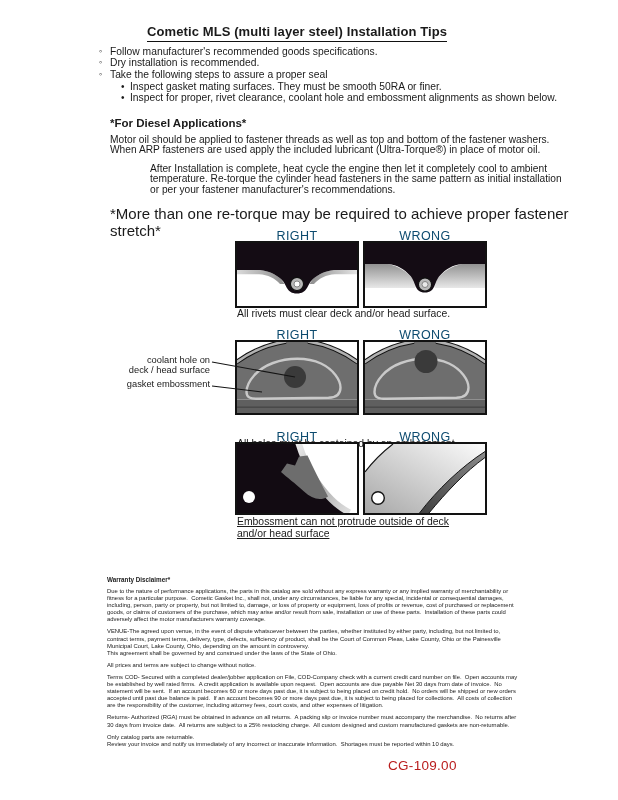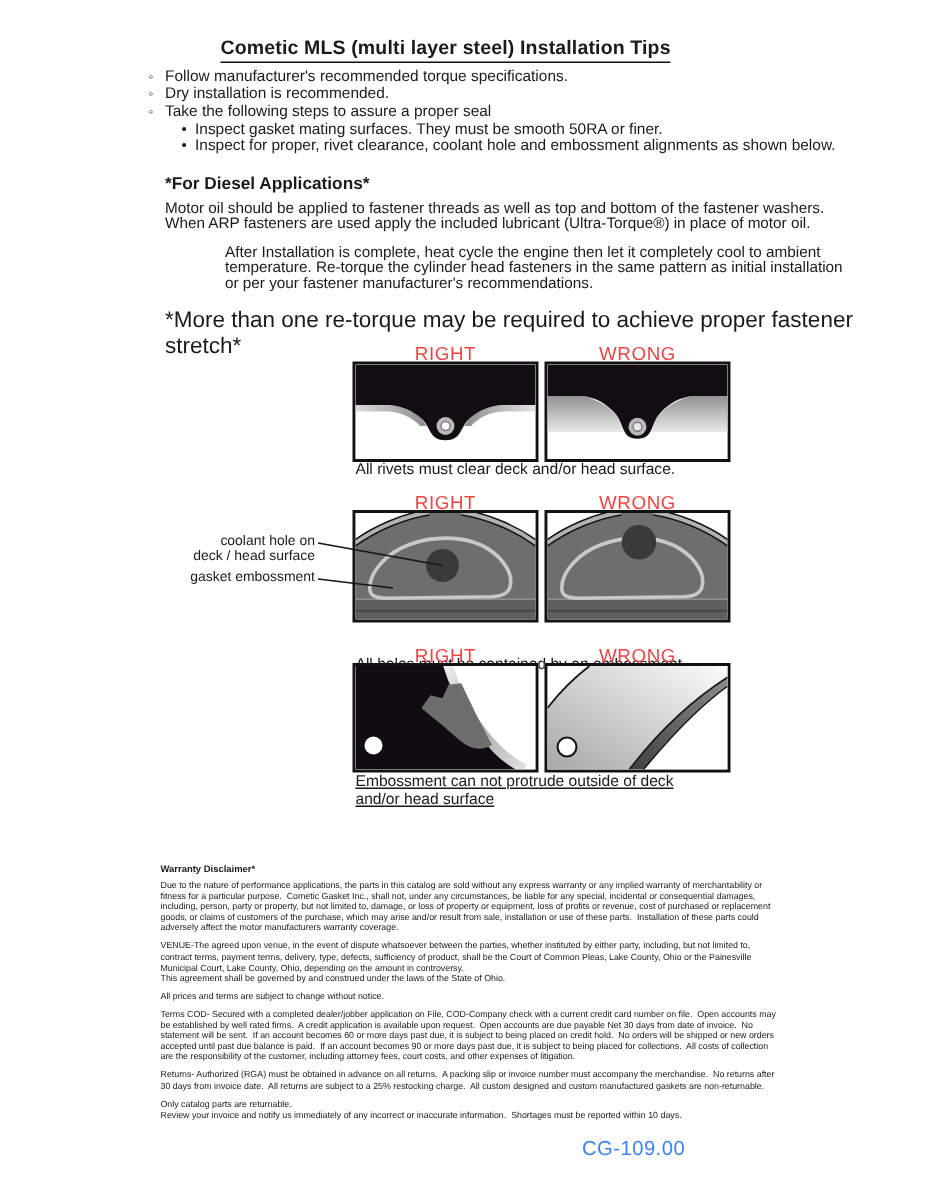--- a/index.html
+++ b/index.html
@@ -16,43 +16,43 @@
   .bullets{left:99px;top:46px;font-size:10.3px;line-height:11.3px;}
   .b-row{display:flex;}
   .b-glyph{width:11px;font-size:9px;line-height:11.3px;}
   .sub-rows{margin-left:22px;margin-top:1px;}
   .sb-glyph{width:9px;font-size:10px;line-height:11.3px;}
   .diesel-h{left:110px;top:117px;font-size:11.5px;font-weight:bold;}
   .para{font-size:10.2px;line-height:10.3px;white-space:pre-line;}
   .d-p1{left:110px;top:135px;}
   .d-p2{left:110px;top:164px;margin-left:40px;}
   .d-note{left:110px;top:205px;font-size:15px;}
-  .dg-label{width:124px;text-align:center;font-size:12.5px;letter-spacing:.4px;color:#ef4444;}
+  .dg-label{width:124px;text-align:center;font-size:12.5px;letter-spacing:.4px;color:#0c4a6e;}
   .dg-box{border:2px solid #121212;background:#fff;font-size:0;line-height:0;}
   .dg-box svg{display:block;}
   .caption{font-size:10.4px;line-height:12px;white-space:pre-line;}
   .ann{width:115px;text-align:right;font-size:9.3px;line-height:10px;white-space:pre-line;}
   .leader{pointer-events:none;}
   .disc{left:107px;top:576px;width:470px;}
   .disc-h{font-size:6.3px;font-weight:bold;margin:0 0 0 0;}
   .disc p{font-size:5.9px;line-height:7.1px;white-space:pre;margin:5px 0 0 0;letter-spacing:0;}
   .disc p.tight{margin-top:0;}
-  .footer-code{left:388px;top:758px;font-size:13.5px;letter-spacing:.3px;color:#3b82f6;}
+  .footer-code{left:388px;top:758px;font-size:13.5px;letter-spacing:.3px;color:#b91c1c;}
 </style>
 </head>
 <body>
 
 <div class="page">
 
   <div class="abs title">Cometic MLS (multi layer steel) Installation Tips</div>
 
   <div class="abs bullets">
     <div class="b-row">
       <span class="b-glyph">◦</span>
-      <span>Follow manufacturer's recommended torque specifications.</span>
+      <span>Follow manufacturer's recommended goods specifications.</span>
     </div>
     <div class="b-row">
       <span class="b-glyph">◦</span>
       <span>Dry installation is recommended.</span>
     </div>
     <div class="b-row">
       <span class="b-glyph">◦</span>
       <span>Take the following steps to assure a proper seal</span>
     </div>
     <div class="sub-rows">

